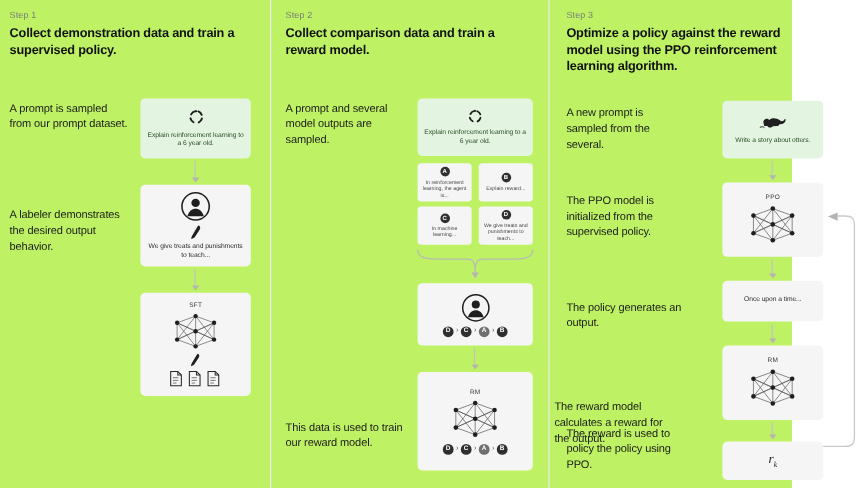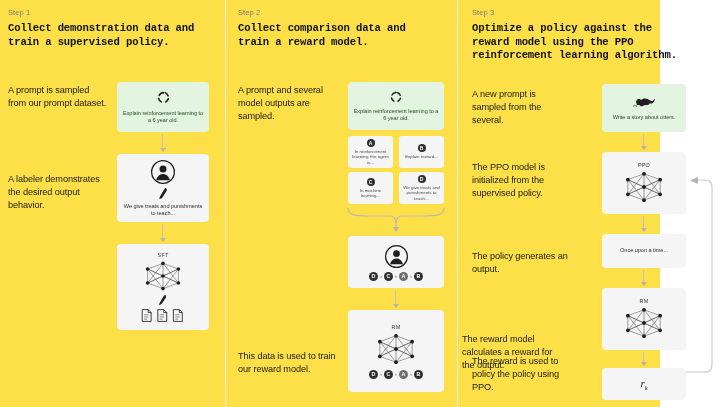--- a/index.html
+++ b/index.html
@@ -2,38 +2,38 @@
 <html><head>
 <meta charset="utf-8">
 <style>
   html,body{margin:0;padding:0;background:#ffffff;}
   body{
     width:720px;height:407px;overflow:hidden;
     font-family:"Liberation Sans","DejaVu Sans",sans-serif;
     color:#1b1b1b;
     -webkit-font-smoothing:antialiased;
   }
-  .board{position:relative;width:660px;height:407px;background:#fde047;}
+  .board{position:relative;width:660px;height:407px;background:#bef264;}
 
   .col{position:absolute;top:0;height:407px;}
   .col.c1{left:0;width:226px;}
   .col.c2{left:226px;width:232px;}
   .col.c3{left:458px;width:262px;}
 
   .divider{position:absolute;top:0;width:1px;height:407px;background:#ececec;}
   .divider.d1{left:225px;}
   .divider.d2{left:457px;}
 
   .steplabel{
     position:absolute;font-size:7.5px;color:#7a7a7a;letter-spacing:.1px;
     font-weight:400;
   }
   .stephead{
     position:absolute;font-size:10.6px;font-weight:700;line-height:13.6px;
-    color:#111;letter-spacing:-.15px;font-family:Liberation Mono, monospace;
+    color:#111;letter-spacing:-.15px;
   }
   .caption{
     position:absolute;font-size:9.2px;line-height:13px;color:#1b1b1b;
     letter-spacing:-.1px;
   }
 
   
   .card{
     position:absolute;background:#f5f5f5;border-radius:4px;
     display:flex;flex-direction:column;align-items:center;justify-content:center;

